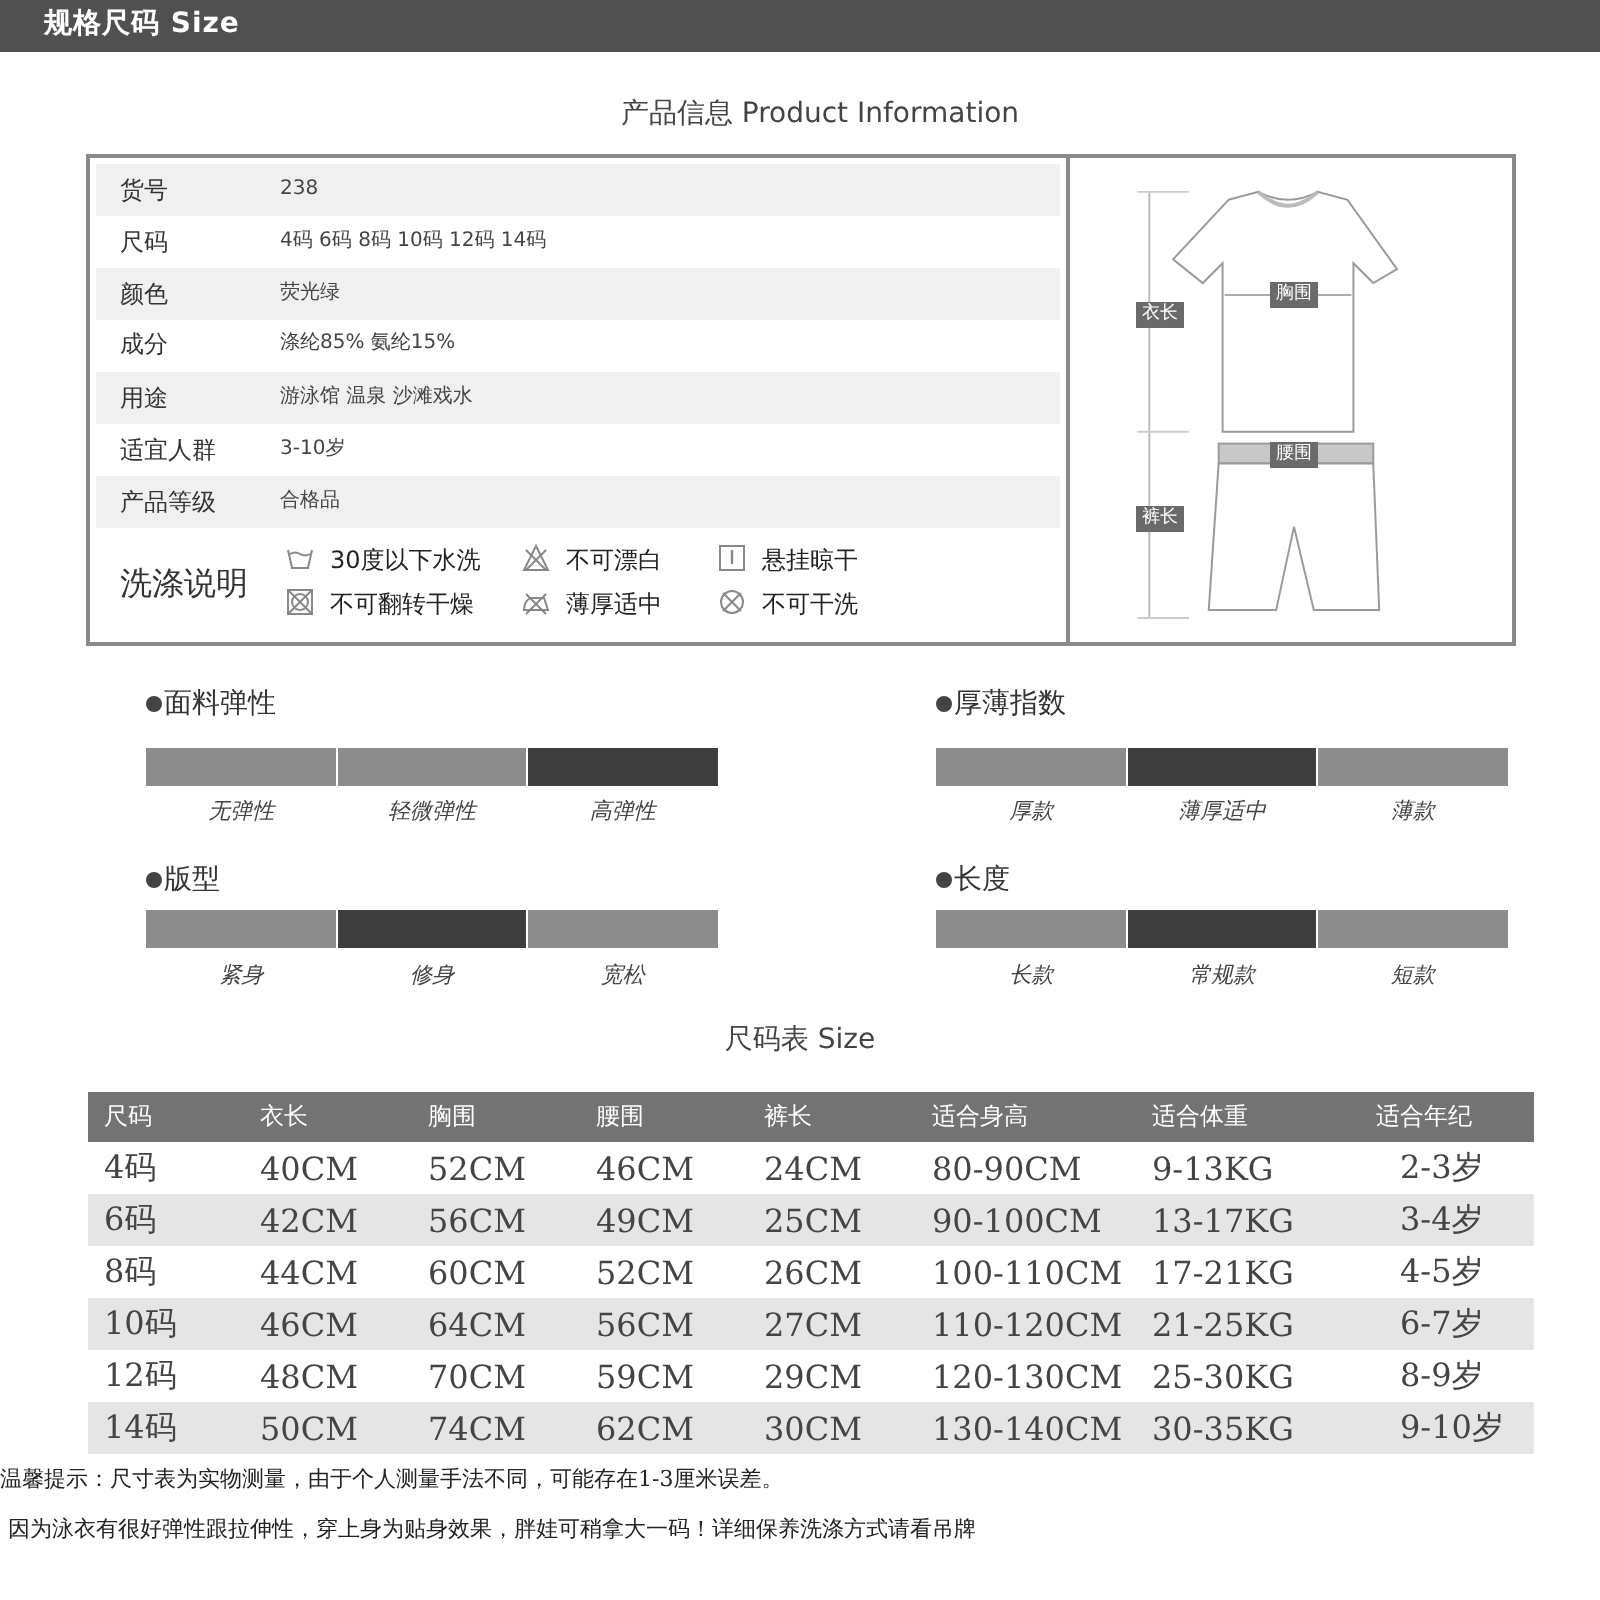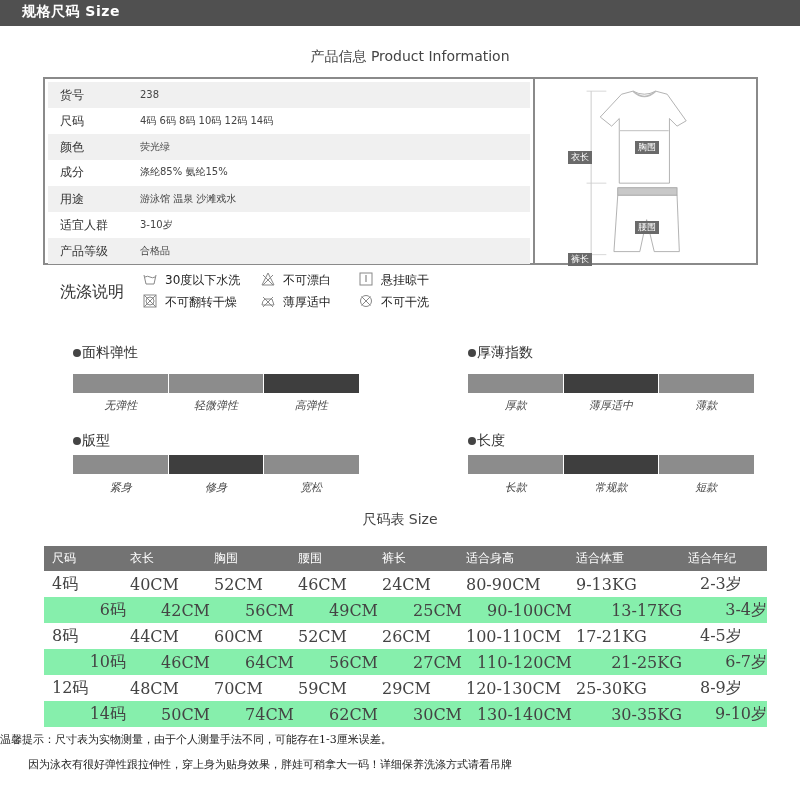--- a/index.html
+++ b/index.html
@@ -15,21 +15,21 @@
   }
 
   .section-title {
     position: absolute; left: 0; width: 800px; text-align: center;
     font-size: 14px; color: #444;
   }
   .section-title.info { top: 48px; padding-left: 20px; }
   .section-title.size { top: 511px; }
 
   .info-box {
-    position: absolute; left: 43px; top: 77px; width: 715px; height: 188px;
+    position: absolute; left: 43px; top: 77px; width: 715px; height: 246px;
     border: 2px solid #8a8a8a;
   }
   .info-left {
     position: absolute; left: 0; top: 0; width: 488px; height: 100%;
   }
   .info-right {
     position: absolute; left: 488px; top: 0; width: 223px; height: 100%;
     border-left: 2px solid #8a8a8a;
   }
   .info-row {
@@ -69,37 +69,37 @@
   
   .size-table {
     position: absolute; left: 44px; top: 546px; width: 723px;
     border-collapse: collapse; font-family: "DejaVu Serif", "Liberation Serif", serif;
   }
   .size-table th {
     background: #737373; color: #fff; font-weight: normal; font-size: 12px;
     height: 25px; text-align: left; font-family: "DejaVu Sans", sans-serif;
   }
   .size-table td { height: 26px; font-size: 16px; color: #444; text-align: left; }
-  .size-table tr.shade td { background: #86efac; text-align: right; }
+  .size-table tr.shade td { background: #e5e5e5; }
   .c0 { padding-left: 8px; width: 82px; }
   .c1 { padding-left: 4px; width: 84px; }
   .c2 { padding-left: 4px; width: 84px; }
   .c3 { padding-left: 4px; width: 84px; }
   .c4 { padding-left: 4px; width: 84px; }
   .c5 { padding-left: 4px; width: 110px; }
   .c6 { padding-left: 4px; width: 110px; }
   .c7 { padding-left: 6px; }
   td.c7 { padding-left: 18px; margin-top: 48px; }
 
   .note {
     position: absolute; left: 0; width: 800px; 
     font-family: "DejaVu Serif", "Liberation Serif", serif; font-size: 11px; color: #222;
   }
   .note.n1 { top: 732px; padding-right: 20px; }
-  .note.n2 { top: 757px; padding-left: 28px; }
+  .note.n2 { top: 757px; padding-left: 4px; }
 </style>
 </head>
 <body>
 
 <div class="top-banner">
   <span>规格尺码  Size</span>
 </div>
 
 <div class="section-title info">产品信息 Product Information</div>
 

